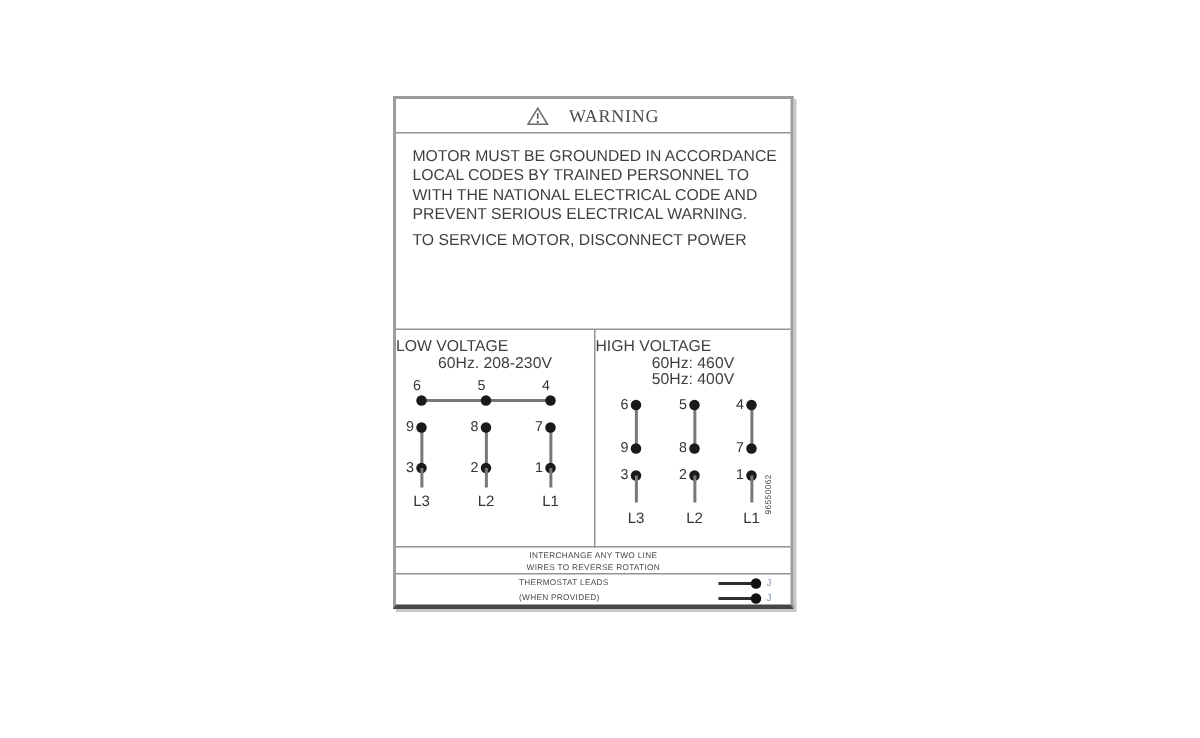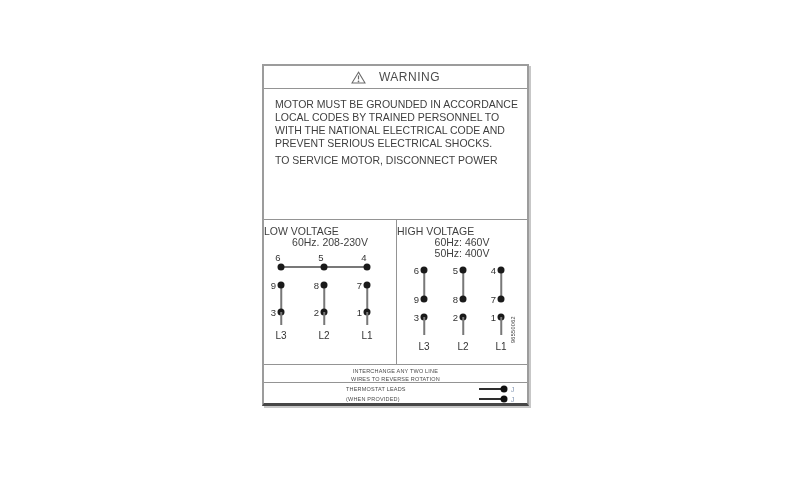--- a/index.html
+++ b/index.html
@@ -8,21 +8,21 @@
     font-family:"Liberation Sans",sans-serif;color:#3f3f3f;
   }
   .label{
     position:absolute;left:262px;top:64px;width:267px;height:342px;box-sizing:border-box;
     background:#fff;border:2px solid #9c9c9c;border-bottom:3px solid #474747;
     box-shadow:2px 2px 0 rgba(130,130,130,0.45);
   }
   
   .hdr{position:absolute;top:0;left:0;right:0;height:22px;border-bottom:1px solid #949494;
        display:flex;align-items:center;justify-content:center;gap:13px;}
-  .hdr-title{font-size:12px;letter-spacing:0.5px;color:#4c4c4c;}
+  .hdr-title{font-size:12px;letter-spacing:0.5px;color:#4c4c4c;font-family:Liberation Serif, serif;}
   .tri-icon{display:block;}
   
   .body-text{position:absolute;top:23px;left:11px;right:5px;}
   .para{margin:0;}
   .para.p1{margin-top:9px;}
   .para.p2{margin-top:4px;}
   .tline{font-size:10.5px;line-height:13px;white-space:nowrap;}
   
   .diagram{position:absolute;top:153px;left:0;right:0;height:145px;border-top:1px solid #949494;}
   .cell{position:absolute;top:0;height:145px;}
@@ -65,21 +65,21 @@
       <circle cx="8" cy="11.2" r="0.9" fill="#6a6a6a"></circle>
     </svg>
     <span class="hdr-title">WARNING</span>
   </div>
 
   <div class="body-text">
     <div class="para p1">
       <div class="tline">MOTOR MUST BE GROUNDED IN ACCORDANCE</div>
       <div class="tline">LOCAL CODES BY TRAINED PERSONNEL TO</div>
       <div class="tline">WITH THE NATIONAL ELECTRICAL CODE AND</div>
-      <div class="tline">PREVENT SERIOUS ELECTRICAL SHOCKS.</div>
+      <div class="tline">PREVENT SERIOUS ELECTRICAL WARNING.</div>
     </div>
     <div class="para p2">
       <div class="tline">TO SERVICE MOTOR, DISCONNECT POWER</div>
     </div>
   </div>
 
   <div class="diagram">
 
     <div class="cell lv">
       <div class="diag-title">LOW VOLTAGE</div>

